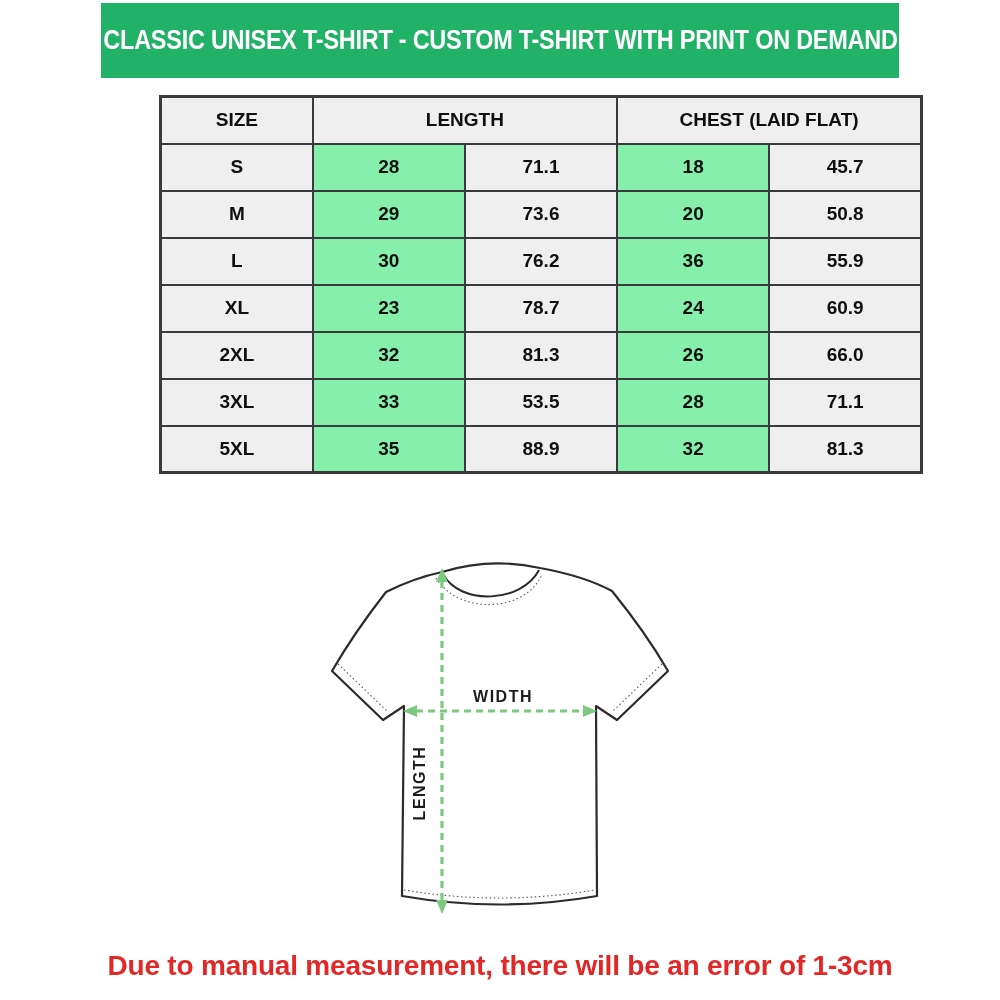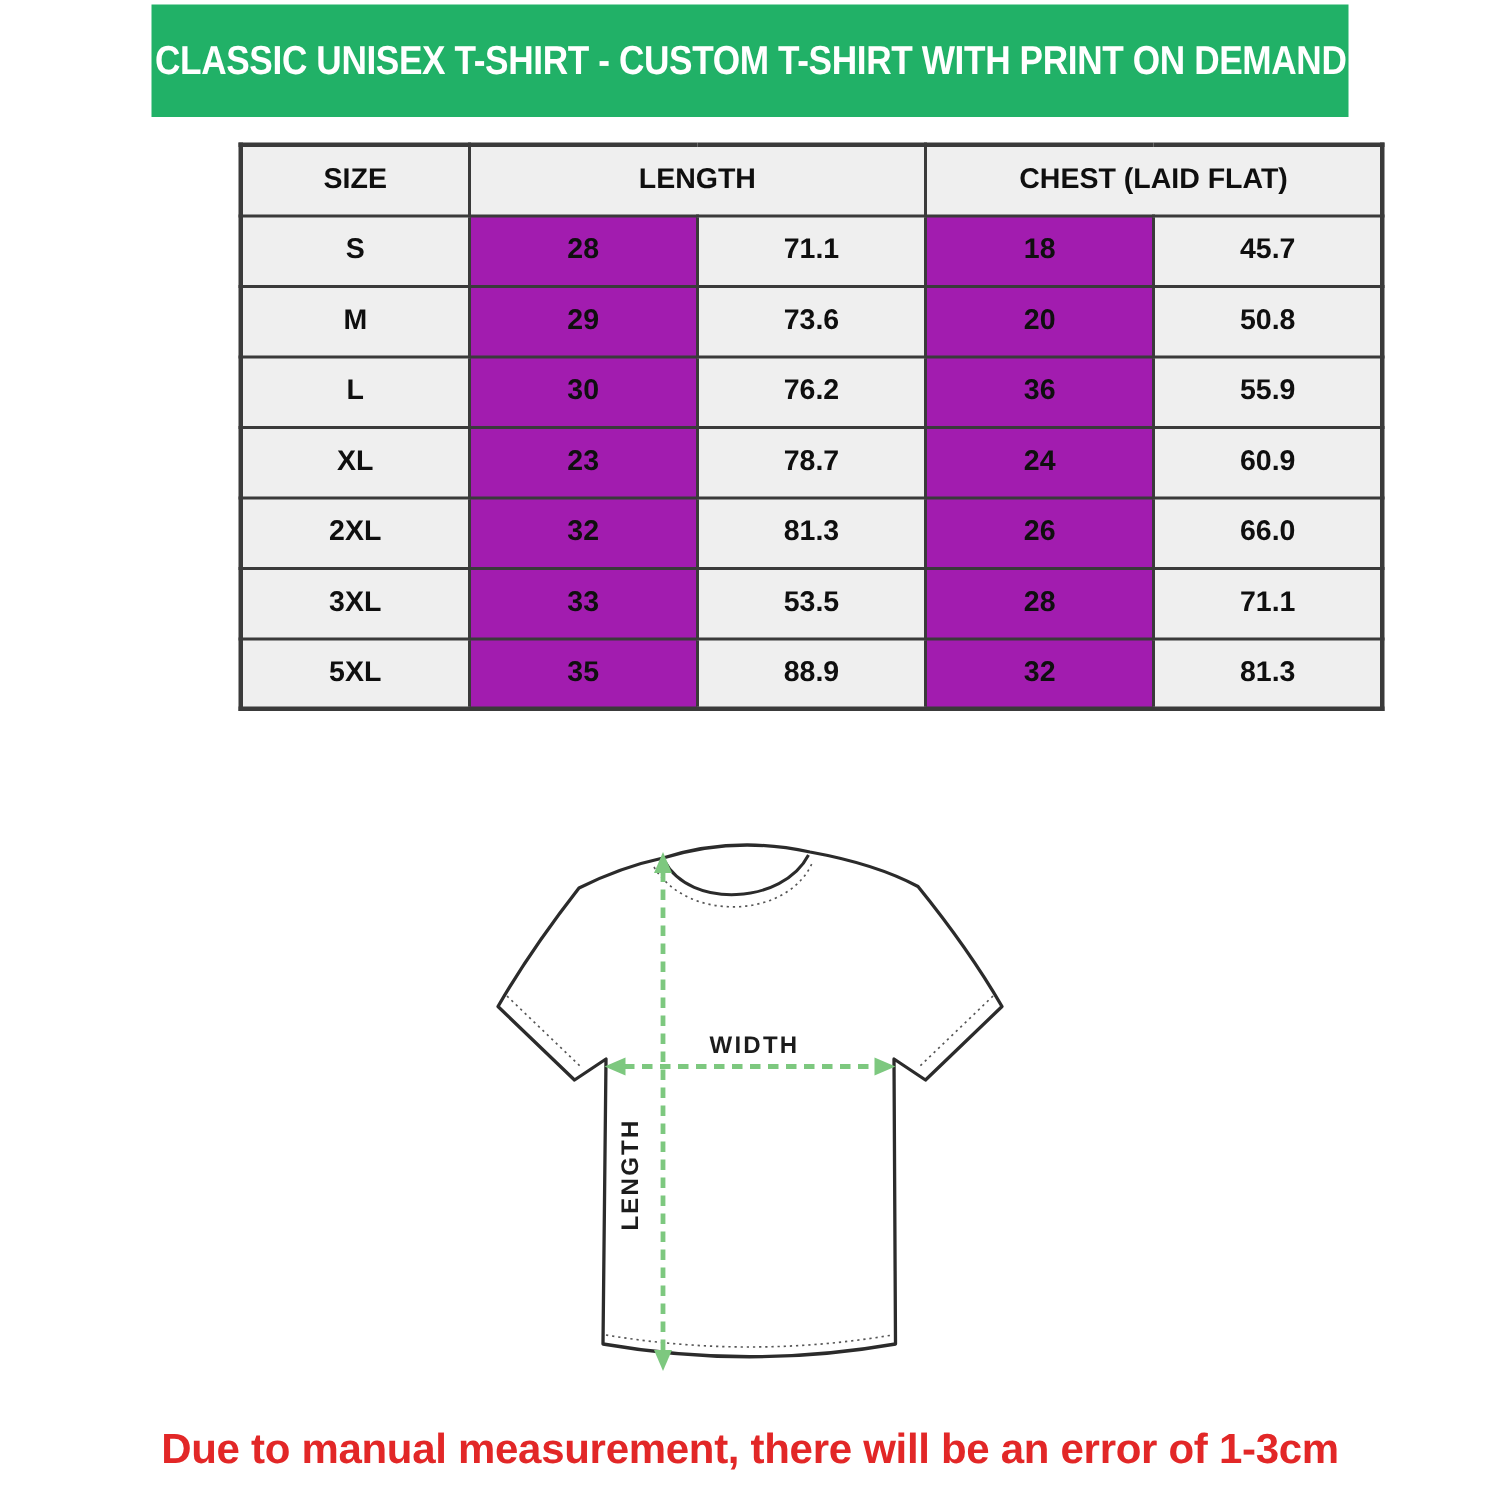--- a/index.html
+++ b/index.html
@@ -31,21 +31,21 @@
     border:3px solid var(--table-border);
     margin-left:41px;
   }
   .size-table th,.size-table td{
     border:2px solid var(--table-border);
     height:47px;padding:0;
     text-align:center;vertical-align:middle;
     font-size:19px;font-weight:bold;color:#0f0f0f;
   }
   .cell-gray{background:var(--cell-gray);}
-  .cell-white{background:#a21caf;}
+  .cell-white{background:#86efac;}
   .tshirt-wrap{
     position:absolute;left:320px;top:550px;width:360px;height:380px;
   }
   .footer-note{
     position:absolute;left:0;top:950px;width:1000px;
     text-align:center;font-size:28px;font-weight:bold;
     color:var(--note-red);letter-spacing:-0.2px;
   }
 </style>
 </head>

